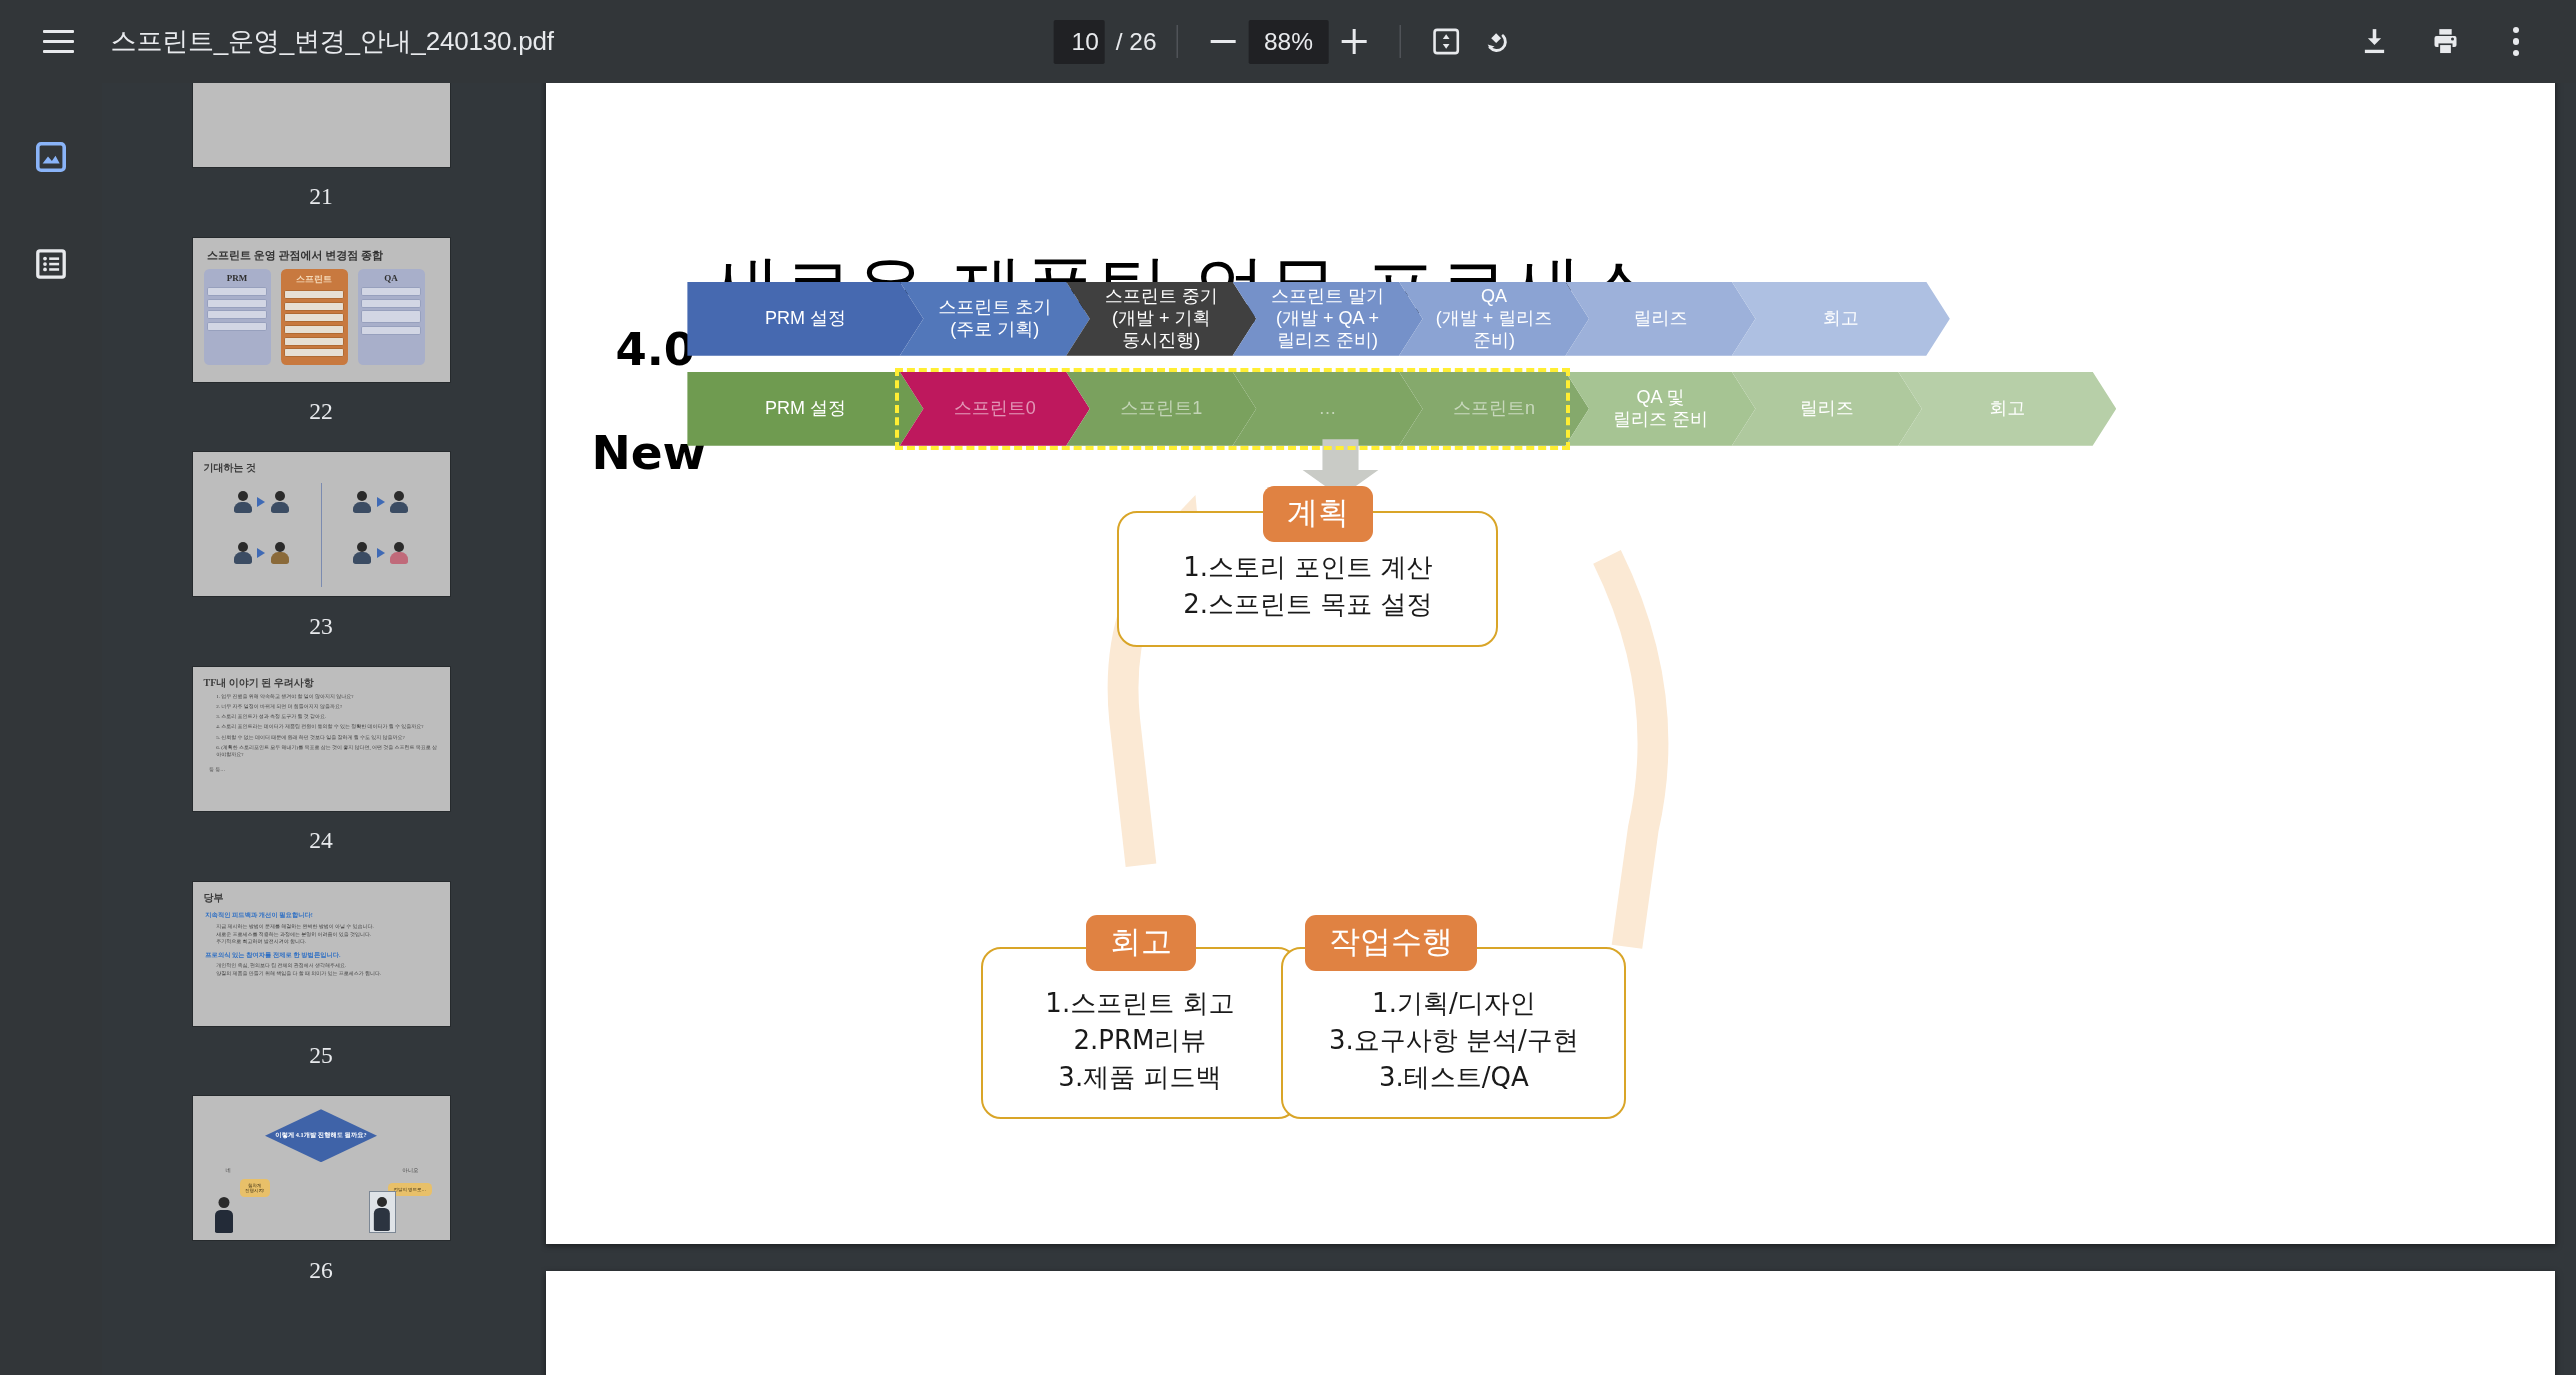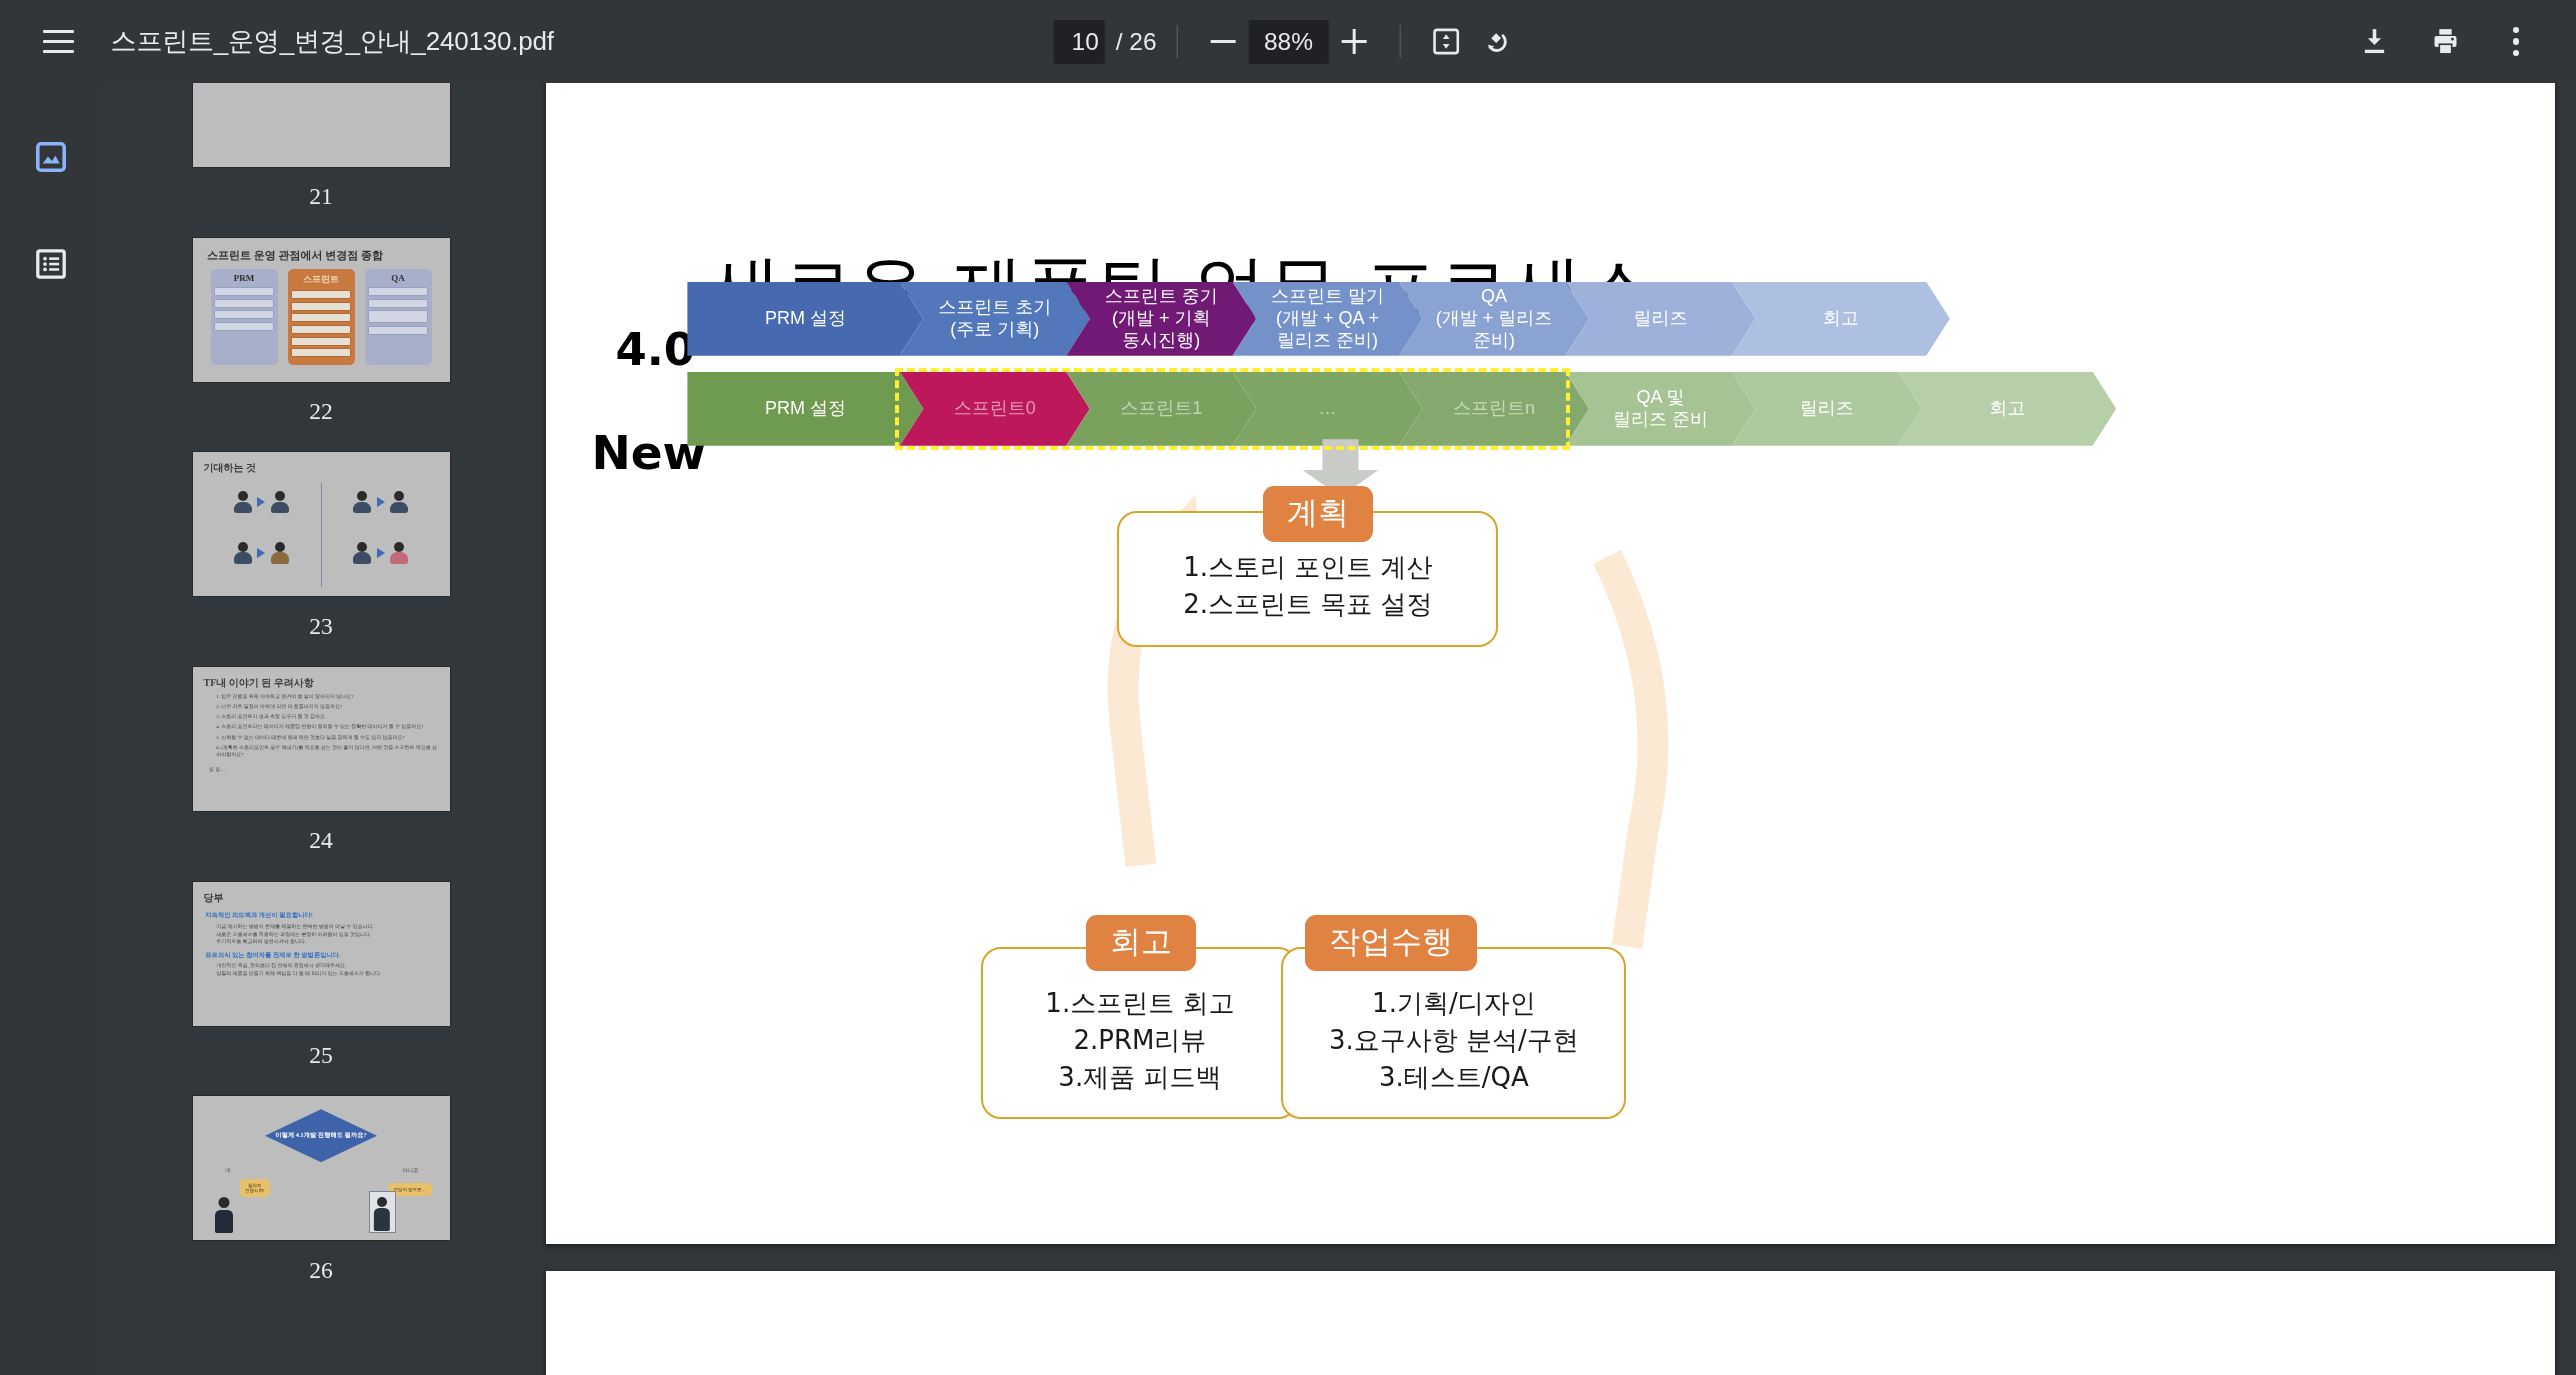--- a/index.html
+++ b/index.html
@@ -99,21 +99,21 @@
     cursor: pointer;
     box-shadow: 0 0 0 0.9px rgba(0,0,0,0.25);
   }
   .thumb-num { font-size: 23.6px; color: #e8eaed; margin: 16.3px 0 22px; font-weight: 500; }
 
   
   .mini { position:absolute; inset:0; padding: 9px 11px; }
   .mini-title { font-size: 10px; color:#3b3b3b; font-weight:600; }
 
   .s22-title { font-size: 11px; color:#333; font-weight:600; text-align:left; margin: 1.8px 0 5.4px 3.6px; }
-  .s22-cols { display:flex; gap:10px; justify-content:center; }
+  .s22-cols { display:flex; gap:10px; justify-content:flex-start; }
   .s22-col { width: 67px; border-radius:5.4px; padding:4.5px 3.6px; }
   .s22-col.blue { background:#a8afca; }
   .s22-col.orange { background:#c8793f; }
   .s22-h { text-align:center; font-size:9px; font-weight:700; color:#2f2f2f; margin-bottom:3.6px; }
   .s22-h.w { color:#f4d9b8; }
   .s22-row { height:9px; background:#d2d6e4; border:0.9px solid #97a0bd; border-radius:1.8px; margin-bottom:2.7px; }
   .s22-col.orange .s22-row { background:#e6dfd4; border-color:#b06a33; }
 
   .s23-grid { display:grid; grid-template-columns:1fr 1fr; gap:3.6px; padding-top: 3.6px; }
   .s23-cell { height: 47px; display:flex; align-items:center; justify-content:center; gap:4.5px; }
@@ -478,21 +478,21 @@
 
       <div class="row-label" style="left:69px; top:247px;">4.0</div>
       <div class="chev-row" id="row-40" style="left:141px; top:206px;">
           <div class="chev first" style="width: 236px; background: rgb(70, 105, 176);">
             <span class="label">PRM 설정</span>
           </div>
           <div class="chev mid" style="width: 190px; background: rgb(82, 119, 186);">
             <span class="label">스프린트 초기
 (주로 기획)</span>
           </div>
-          <div class="chev mid" style="width: 190px; background: #701a75;">
+          <div class="chev mid" style="width: 190px; background: #404040;">
             <span class="label">스프린트 중기
 (개발 + 기획
 동시진행)</span>
           </div>
           <div class="chev mid" style="width: 190px; background: rgb(117, 145, 201);">
             <span class="label">스프린트 말기
 (개발 + QA +
 릴리즈 준비)</span>
           </div>
           <div class="chev mid" style="width: 190px; background: rgb(139, 163, 211);">

